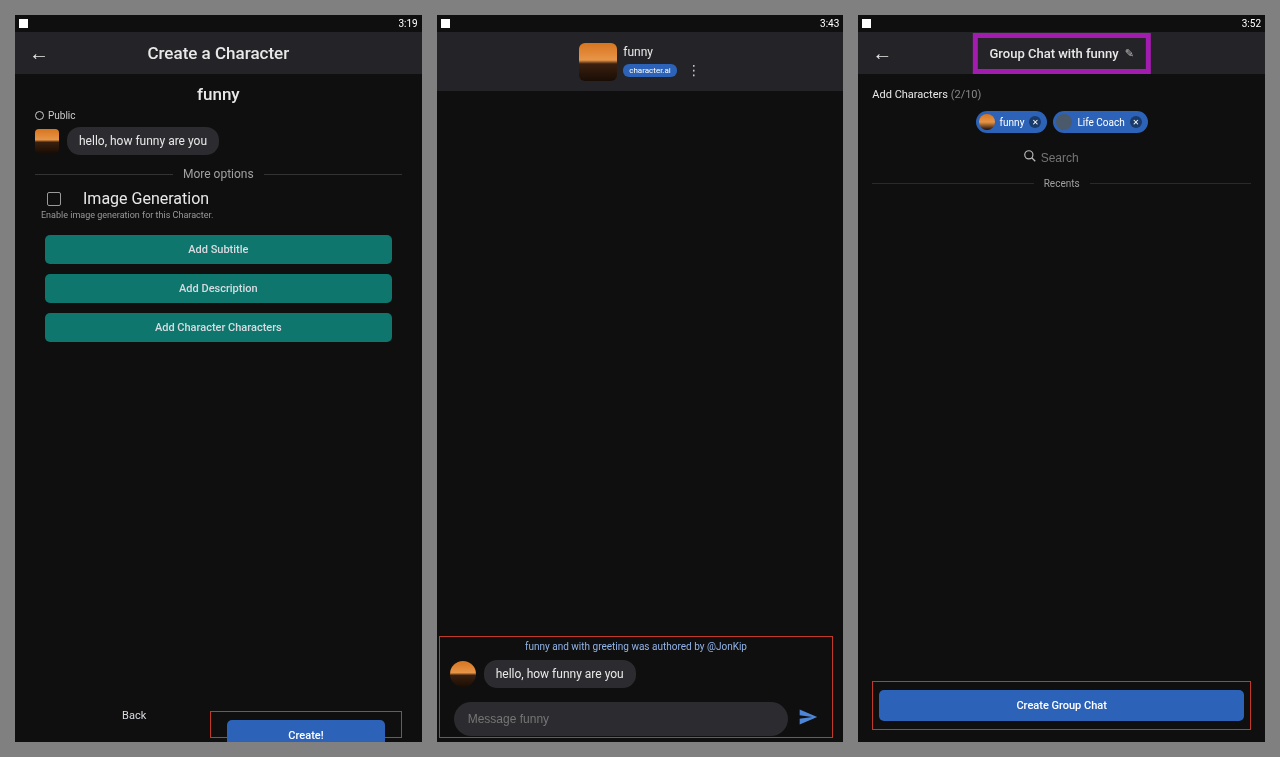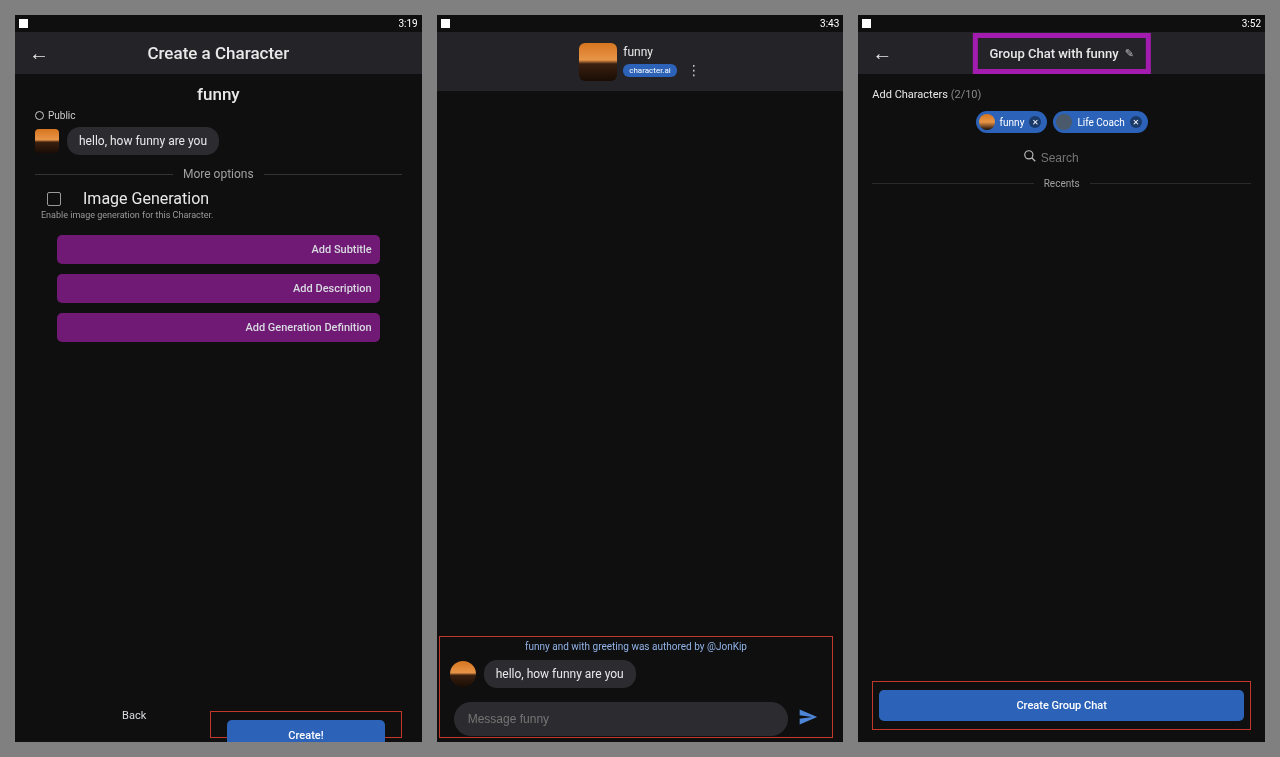--- a/index.html
+++ b/index.html
@@ -135,26 +135,26 @@
     width: 14px; height: 14px;
     border: 1.5px solid #9a9a9a;
     border-radius: 2px;
   }
   .helper-text {
     color: #999;
     font-size: 9px;
     padding: 2px 26px 10px;
   }
   .option-btn {
-    margin: 5px 42px;
-    background: #701a75;
+    margin: 5px 30px;
+    background: #0f766e;
     color: #d8dbe0;
     font-size: 11px;
     font-weight: 500;
-    text-align: right;
+    text-align: center;
     padding: 8px;
     border-radius: 5px;
     cursor: pointer;
   }
   .footer {
     position: absolute;
     bottom: 0;
     left: 0; right: 0;
     height: 53px;
     display: flex;
@@ -384,21 +384,21 @@
   <div class="divider-label">
     <span>More options</span>
   </div>
   <div class="checkbox-row">
     <div class="checkbox"></div>
     <span>Image Generation</span>
   </div>
   <div class="helper-text">Enable image generation for this Character.</div>
   <div class="option-btn">Add Subtitle</div>
   <div class="option-btn">Add Description</div>
-  <div class="option-btn">Add Generation Definition</div>
+  <div class="option-btn">Add Character Characters</div>
 
   <div class="footer">
     <div class="back-link">Back</div>
   </div>
   <div class="highlight-box" style="left:195px; bottom:4px; width:192px; height:27px;margin-top:20px;">
     <div class="primary-btn" style="margin:8px 16px;">Create!</div>
   </div>
 </div>
 
 <div class="phone">

